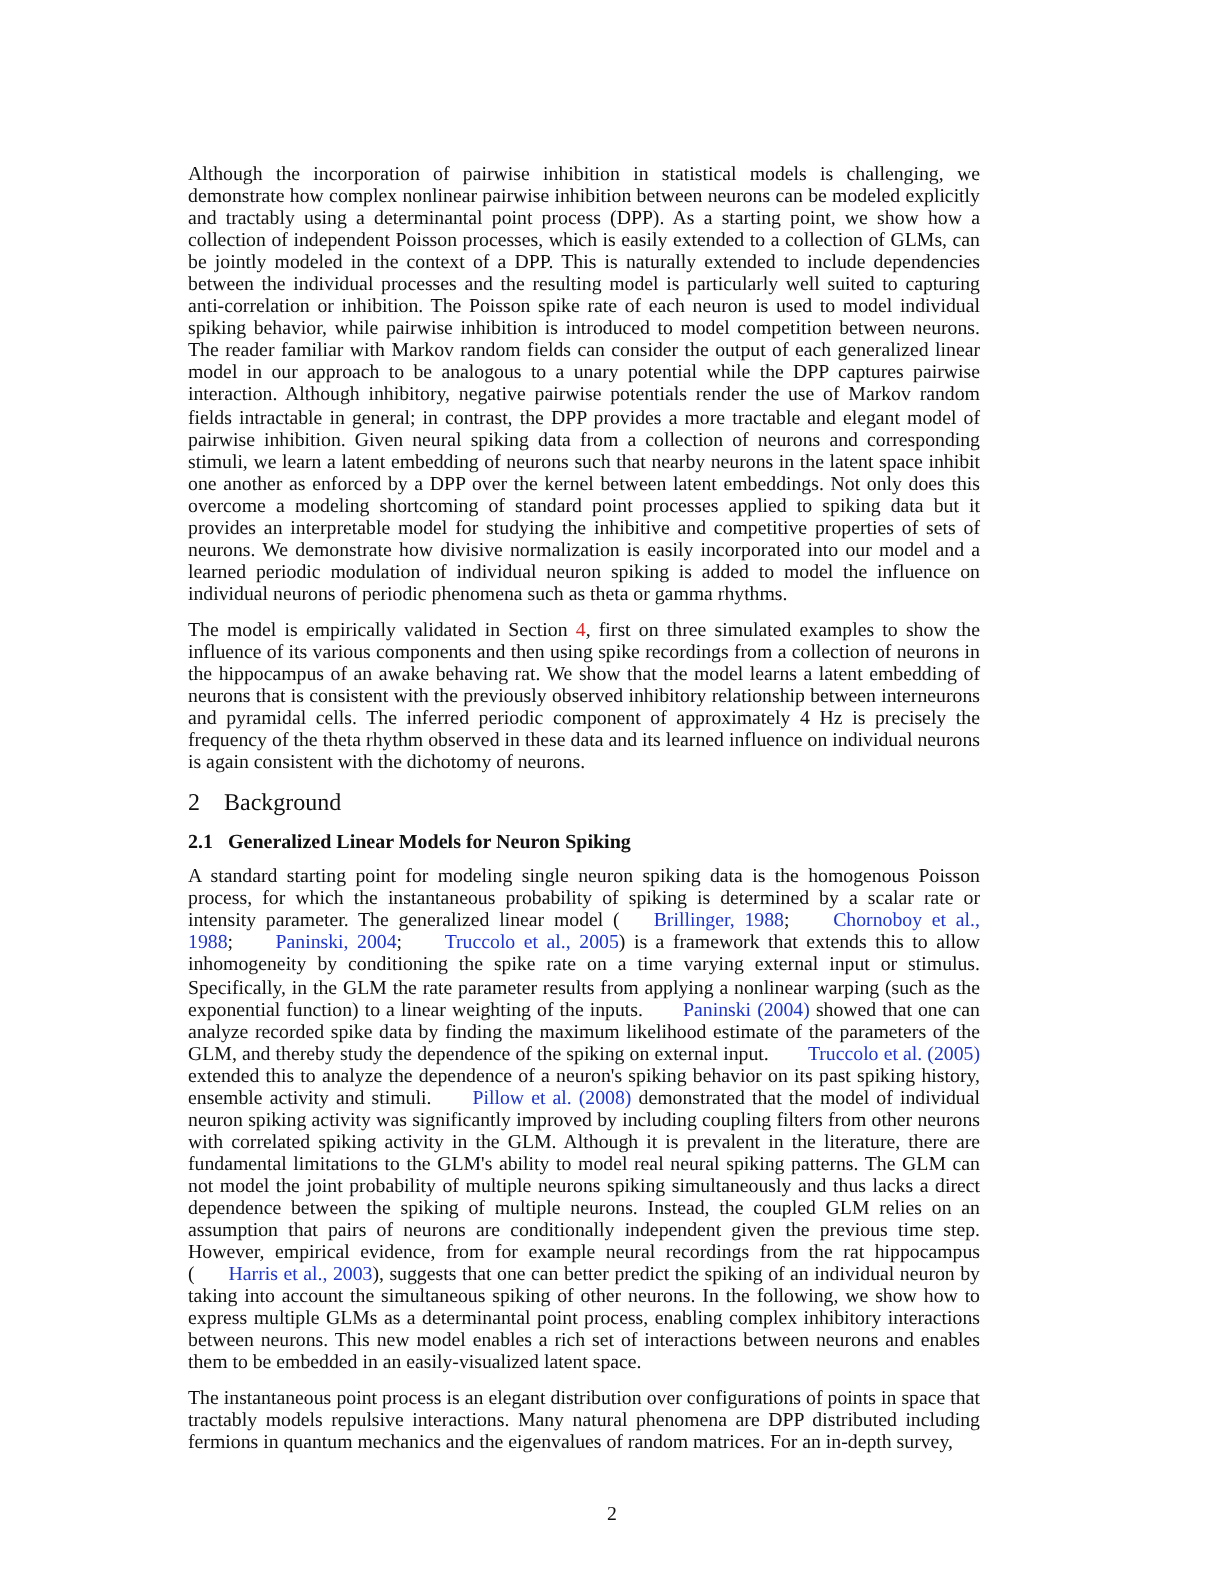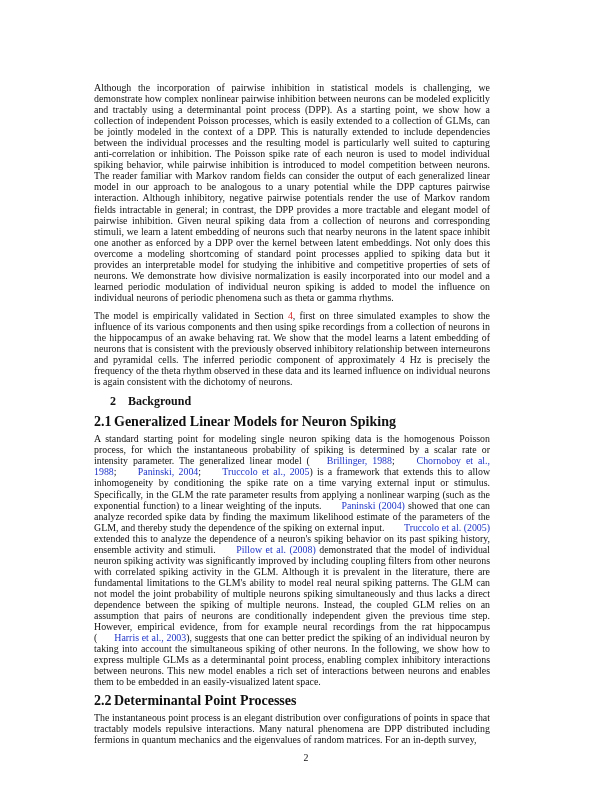--- a/index.html
+++ b/index.html
@@ -1,38 +1,37 @@
 <!DOCTYPE html>
 <html><head>
 <meta charset="utf-8">
 <style>
   html, body { margin:0; padding:0; background:#ffffff; }
   body { width:612px; height:792px; position:relative; overflow:hidden;
          font-family:"Liberation Serif", "DejaVu Serif", serif; color:#111; }
   .page { position:absolute; left:94px; top:82px; width:396px; }
   p { margin:0 0 7px 0; font-size:9.9px; line-height:11.05px; text-align:justify; hyphens:manual; }
-  h2 { margin:8px 0 7px 16px; font-size:12px; font-weight:bold; line-height:13px; }
+  h2 { margin:8px 0 7px 0; font-size:12px; font-weight:normal; line-height:13px; }
   h2 .num { display:inline-block; width:18px; }
-  h3 { margin:8px 0 6px 0; font-size:14px; font-weight:bold; line-height:11px; }
+  h3 { margin:8px 0 6px 0; font-size:10px; font-weight:bold; line-height:11px; }
   h3 .num { display:inline-block; width:20px; }
   a.cite { color:#1f35c8; text-decoration:none;margin-left:17px; }
   a.ref { color:#d62a2a; text-decoration:none; }
   .pagenum { position:absolute; top:752px; left:0; width:612px; text-align:center; font-size:9.9px; }
 </style>
 </head>
 <body>
 
 <div class="page">
   <p>Although the incorporation of pairwise inhibition in statistical models is challenging, we demonstrate how complex nonlinear pairwise inhibition between neurons can be modeled explicitly and tractably using a determinantal point process (DPP). As a starting point, we show how a collection of independent Poisson processes, which is easily extended to a collection of GLMs, can be jointly modeled in the context of a DPP. This is naturally extended to include dependencies between the individual processes and the resulting model is particularly well suited to capturing anti-correlation or inhibition. The Poisson spike rate of each neuron is used to model individual spiking behavior, while pairwise inhibition is introduced to model competition between neurons.  The reader familiar with Markov random fields can consider the output of each generalized linear model in our approach to be analogous to a unary potential while the DPP captures pairwise interaction. Although inhibitory, negative pairwise potentials render the use of Markov random fields intractable in general; in contrast, the DPP provides a more tractable and elegant model of pairwise inhibition.  Given neural spiking data from a collection of neurons and corresponding stimuli, we learn a latent embedding of neurons such that nearby neurons in the latent space inhibit one another as enforced by a DPP over the kernel between latent embeddings. Not only does this overcome a modeling shortcoming of standard point processes applied to spiking data but it provides an interpretable model for studying the inhibitive and competitive properties of sets of neurons. We demonstrate how divisive normalization is easily incorporated into our model and a learned periodic modulation of individual neuron spiking is added to model the influence on individual neurons of periodic phenomena such as theta or gamma rhythms.</p>
   <p><span>The model is empirically validated in Section </span><a class="ref" href="#">4</a><span>, first on three simulated examples to show the influence of its various components and then using spike recordings from a collection of neurons in the hippocampus of an awake behaving rat. We show that the model learns a latent embedding of neurons that is consistent with the previously observed inhibitory relationship between interneurons and pyramidal cells.  The inferred periodic component of approximately 4 Hz is precisely the frequency of the theta rhythm observed in these data and its learned influence on individual neurons is again consistent with the dichotomy of neurons.</span></p>
 
   <h2><span class="num">2</span><span>Background</span></h2>
 
   <h3><span class="num">2.1</span><span>Generalized Linear Models for Neuron Spiking</span></h3>
 
   <p><span>A standard starting point for modeling single neuron spiking data is the homogenous Poisson process, for which the instantaneous probability of spiking is determined by a scalar rate or intensity parameter. The generalized linear model (</span><a class="cite" href="#">Brillinger, 1988</a><span>; </span><a class="cite" href="#">Chornoboy et al., 1988</a><span>; </span><a class="cite" href="#">Paninski, 2004</a><span>; </span><a class="cite" href="#">Truccolo et al., 2005</a><span>) is a framework that extends this to allow inhomogeneity by conditioning the spike rate on a time varying external input or stimulus. Specifically, in the GLM the rate parameter results from applying a nonlinear warping (such as the exponential function) to a linear weighting of the inputs. </span><a class="cite" href="#">Paninski (2004)</a><span> showed that one can analyze recorded spike data by finding the maximum likelihood estimate of the parameters of the GLM, and thereby study the dependence of the spiking on external input. </span><a class="cite" href="#">Truccolo et al. (2005)</a><span> extended this to analyze the dependence of a neuron's spiking behavior on its past spiking history, ensemble activity and stimuli. </span><a class="cite" href="#">Pillow et al. (2008)</a><span> demonstrated that the model of individual neuron spiking activity was significantly improved by including coupling filters from other neurons with correlated spiking activity in the GLM. Although it is prevalent in the literature, there are fundamental limitations to the GLM's ability to model real neural spiking patterns.  The GLM can not model the joint probability of multiple neurons spiking simultaneously and thus lacks a direct dependence between the spiking of multiple neurons. Instead, the coupled GLM relies on an assumption that pairs of neurons are conditionally independent given the previous time step. However, empirical evidence, from for example neural recordings from the rat hippocampus (</span><a class="cite" href="#">Harris et al., 2003</a><span>), suggests that one can better predict the spiking of an individual neuron by taking into account the simultaneous spiking of other neurons. In the following, we show how to express multiple GLMs as a determinantal point process, enabling complex inhibitory interactions between neurons.  This new model enables a rich set of interactions between neurons and enables them to be embedded in an easily-visualized latent space.</span></p>
 
-  <h3><span class="num">2.2</span><span>Determinantal Point Processes</span></h3>
 
   <p>The instantaneous point process is an elegant distribution over configurations of points in space that tractably models repulsive interactions.  Many natural phenomena are DPP distributed including fermions in quantum mechanics and the eigenvalues of random matrices.  For an in-depth survey,</p>
 </div>
 
 <div class="pagenum">2</div>
 
 </body></html>

